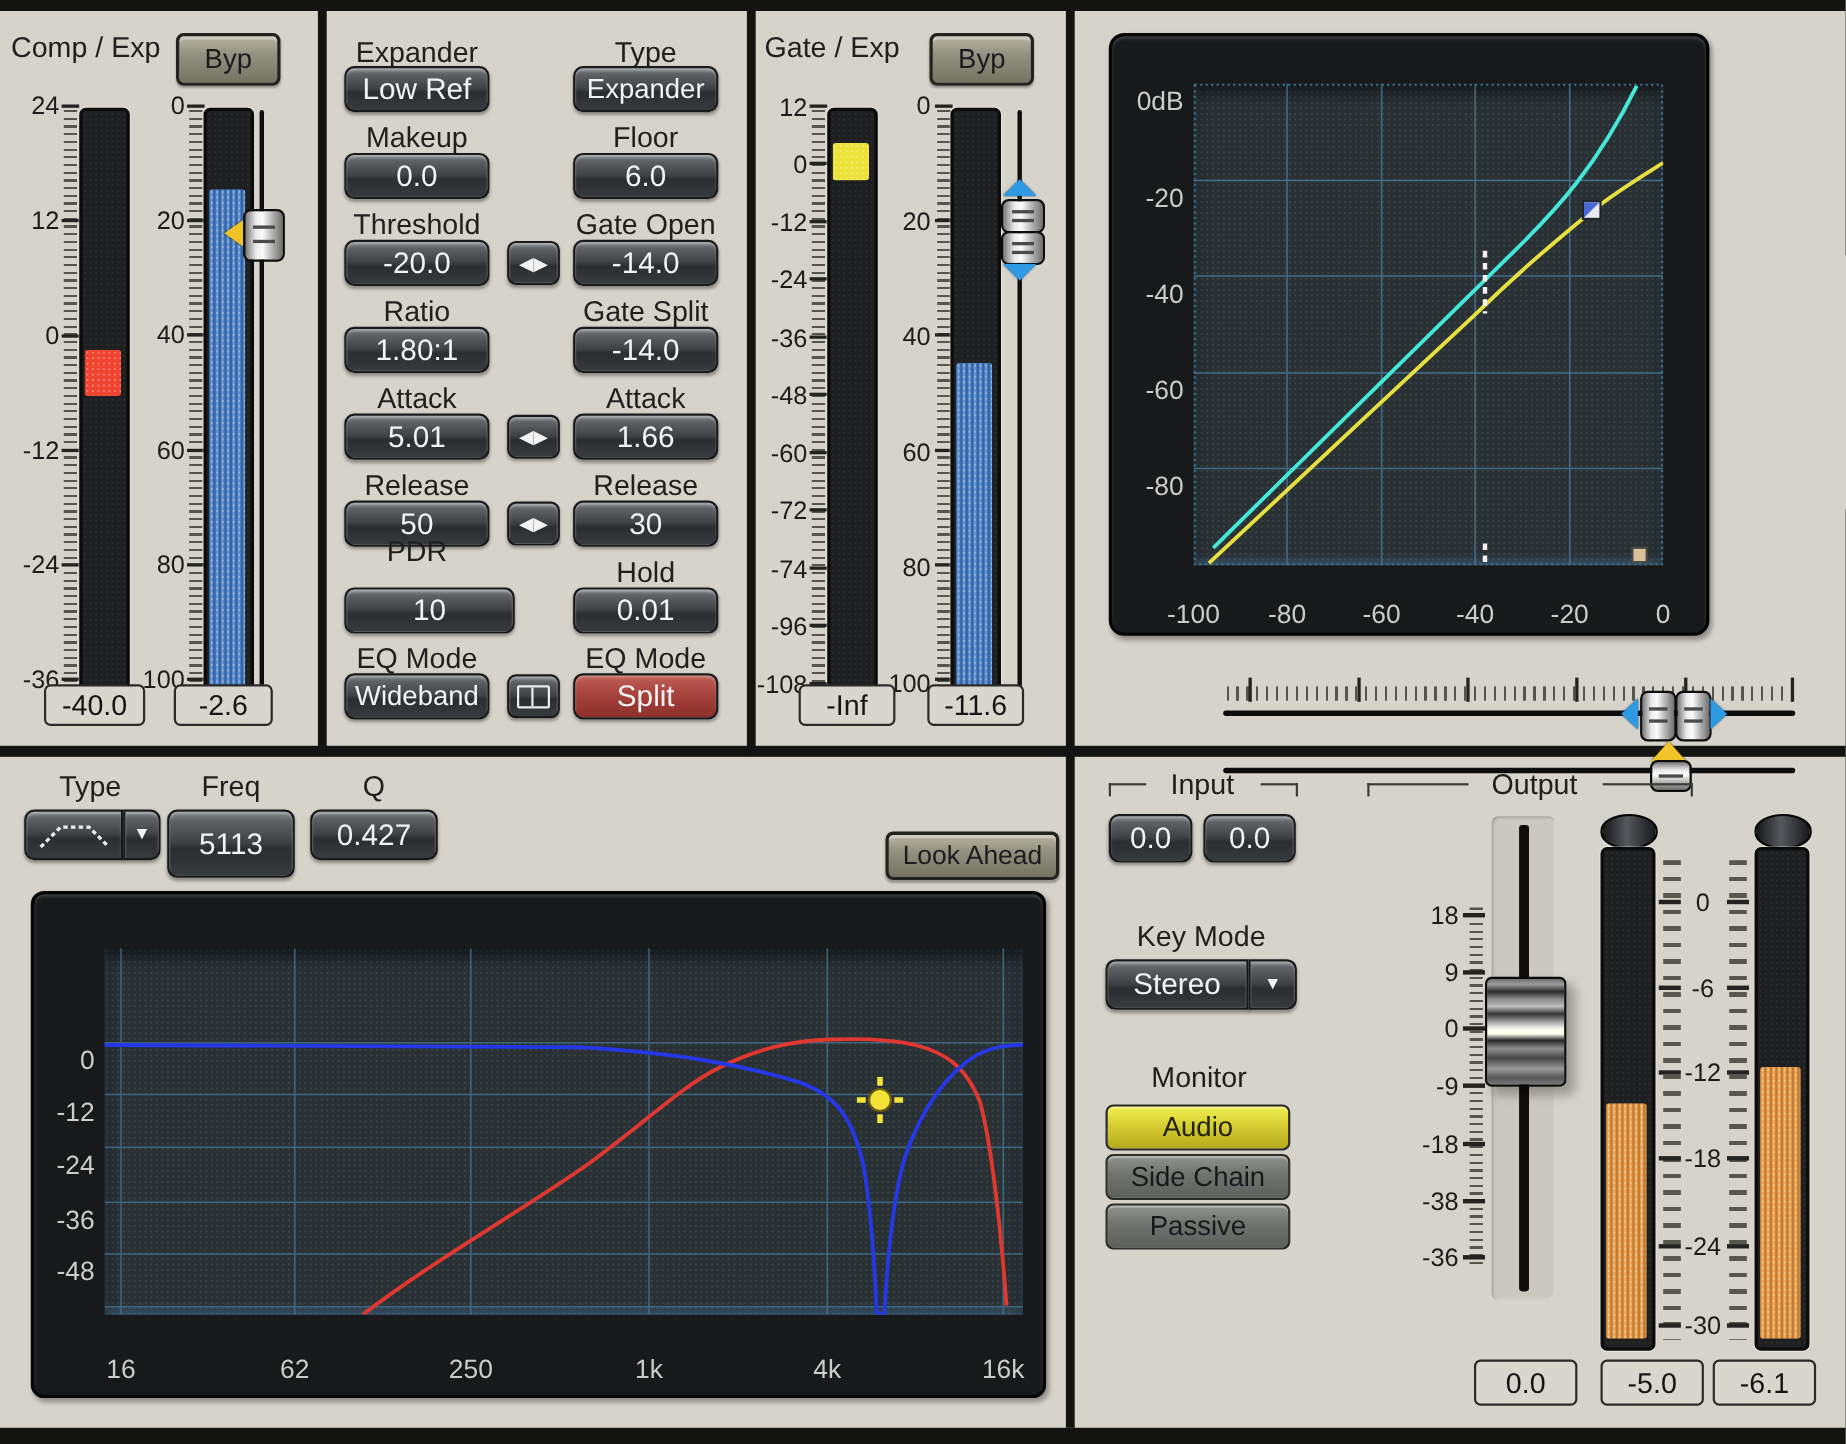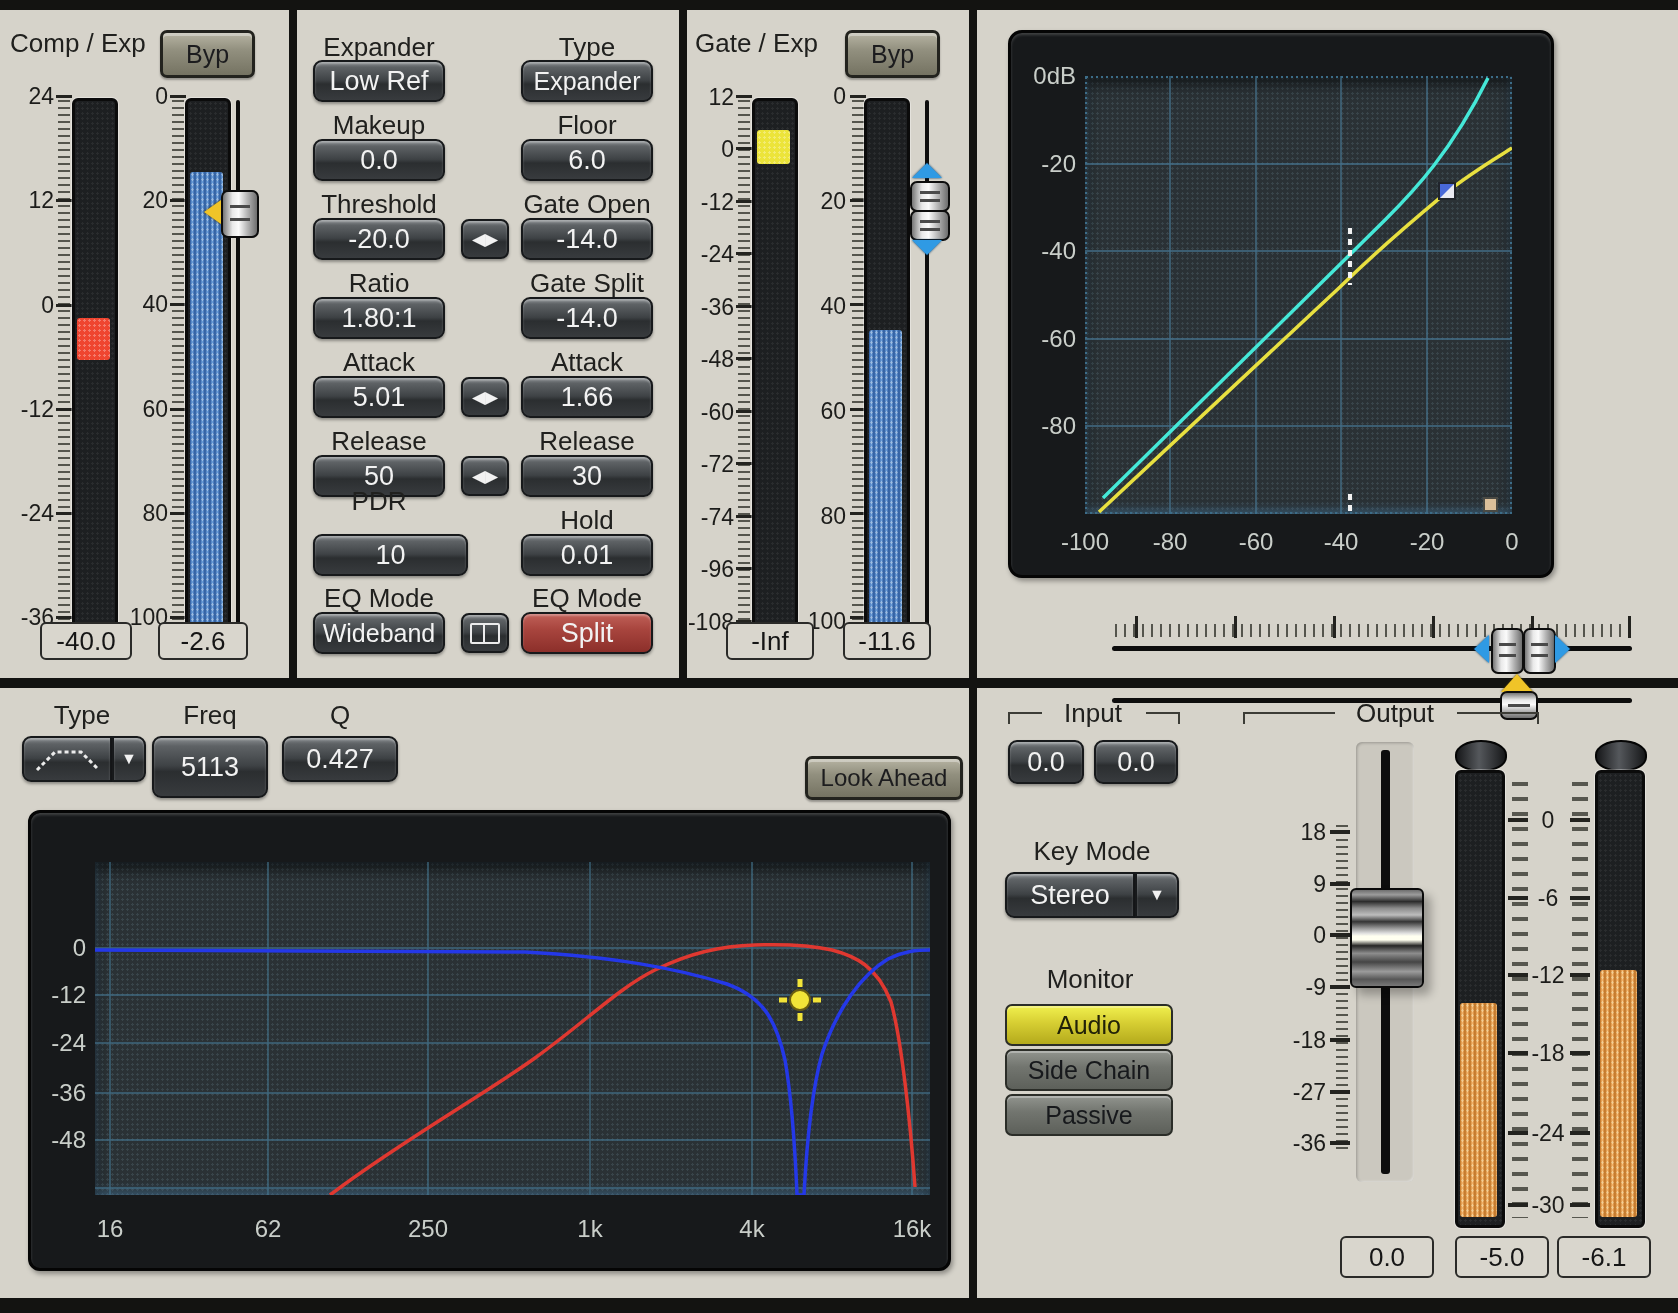--- a/index.html
+++ b/index.html
@@ -2,21 +2,21 @@
 <html><head>
 <meta charset="utf-8">
 <style>
   html,body{margin:0;padding:0;background:#111;}
   #stage{position:relative;width:1678px;height:1313px;background:#d6d3ca;overflow:hidden;
          font-family:"Liberation Sans", sans-serif; -webkit-font-smoothing:none;}
   .abs{position:absolute;}
   .divider{position:absolute;background:#131311;}
   .lbl{position:absolute;font-size:26px;color:#20201e;text-align:center;}
   .num{position:absolute;font-size:23px;color:#1c1c1a;text-align:right;height:28px;line-height:28px;}
-  .gnum{position:absolute;font-size:24px;color:#c9cec9;text-align:center;height:28px;line-height:28px;}
+  .gnum{position:absolute;font-size:24px;color:#c9cec9;text-align:center;height:28px;line-height:28px;margin-top:17px;}
   .btn{position:absolute;border-radius:9px;border:2px solid #17191b;color:#f2f2f2;font-size:27px;
        display:flex;align-items:center;justify-content:center;
        background:linear-gradient(#878b8e 0%,#5e6265 14%,#3e4245 48%,#2b2e30 58%,#383b3e 100%);
        box-shadow:inset 0 2px 2px rgba(255,255,255,.3), 0 2px 3px rgba(0,0,0,.35);}
   .btn.red{background:linear-gradient(#c06058 0%,#a8453e 40%,#8c2f2a 100%);}
   .btn.sm{border-radius:8px;font-size:19px;}
   .beige{position:absolute;border-radius:7px;border:3px solid #23231e;color:#1c1c1e;font-size:25px;
        display:flex;align-items:center;justify-content:center;
        background:linear-gradient(#b7b4a3 0%,#92907f 40%,#757362 100%);
        box-shadow:inset 0 3px 0 rgba(255,255,255,.35), 0 2px 2px rgba(0,0,0,.3);}
@@ -351,21 +351,21 @@
 
   <div class="bracket bl" style="left:1243px;top:712px;width:90px"></div>
   <div class="lbl" style="left:1335px;top:698px;width:120px">Output</div>
   <div class="bracket br" style="left:1457px;top:712px;width:80px"></div>
 
   <div class="num" style="left:1270px;top:818px;width:56px">18</div>
   <div class="num" style="left:1270px;top:870px;width:56px">9</div>
   <div class="num" style="left:1270px;top:921px;width:56px">0</div>
   <div class="num" style="left:1270px;top:973px;width:56px">-9</div>
   <div class="num" style="left:1270px;top:1026px;width:56px">-18</div>
-  <div class="num" style="left:1270px;top:1078px;width:56px">-27</div>
+  <div class="num" style="left:1270px;top:1078px;width:56px">-38</div>
   <div class="num" style="left:1270px;top:1129px;width:56px">-36</div>
   <div class="rulerv" style="left:1336px;top:825px;height:328px"></div>
   <div class="m" style="left:1330px;top:830px;width:20px;height:4px"></div>
   <div class="m" style="left:1330px;top:882px;width:20px;height:4px"></div>
   <div class="m" style="left:1330px;top:933px;width:20px;height:4px"></div>
   <div class="m" style="left:1330px;top:985px;width:20px;height:4px"></div>
   <div class="m" style="left:1330px;top:1038px;width:20px;height:4px"></div>
   <div class="m" style="left:1330px;top:1090px;width:20px;height:4px"></div>
   <div class="m" style="left:1330px;top:1141px;width:20px;height:4px"></div>
   <div class="lane" style="left:1356px;top:742px;width:58px;height:440px"></div>

